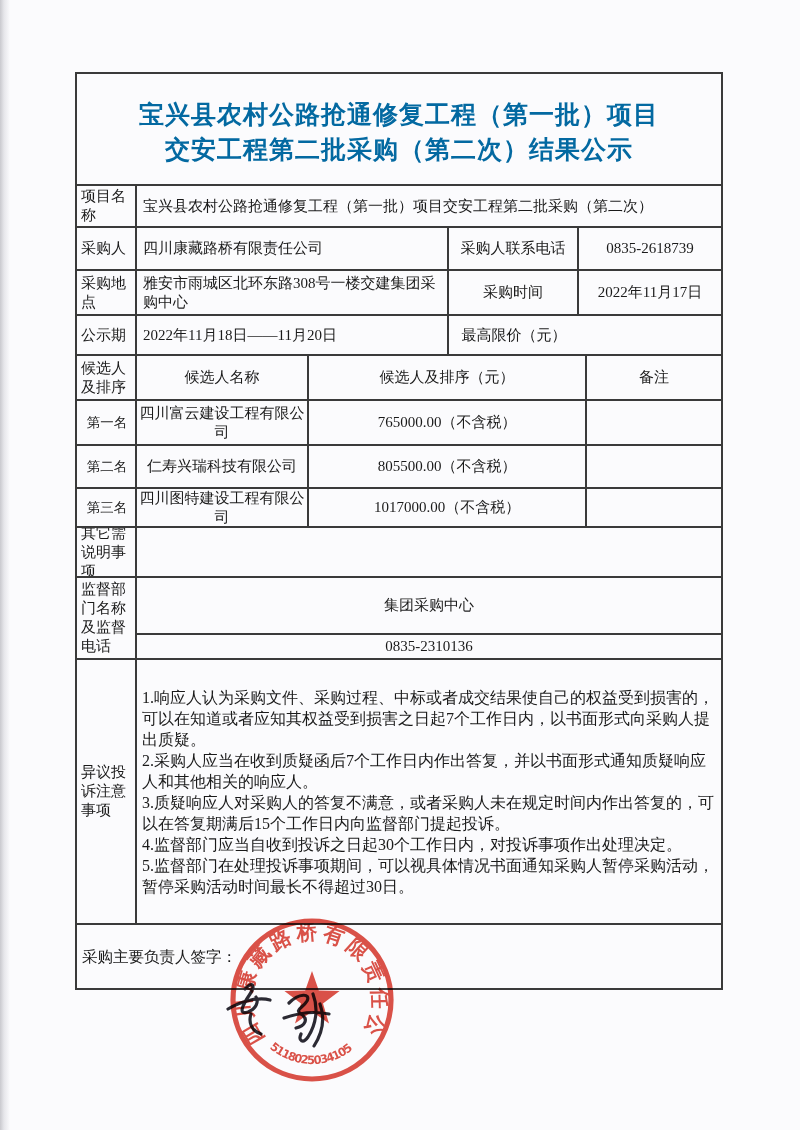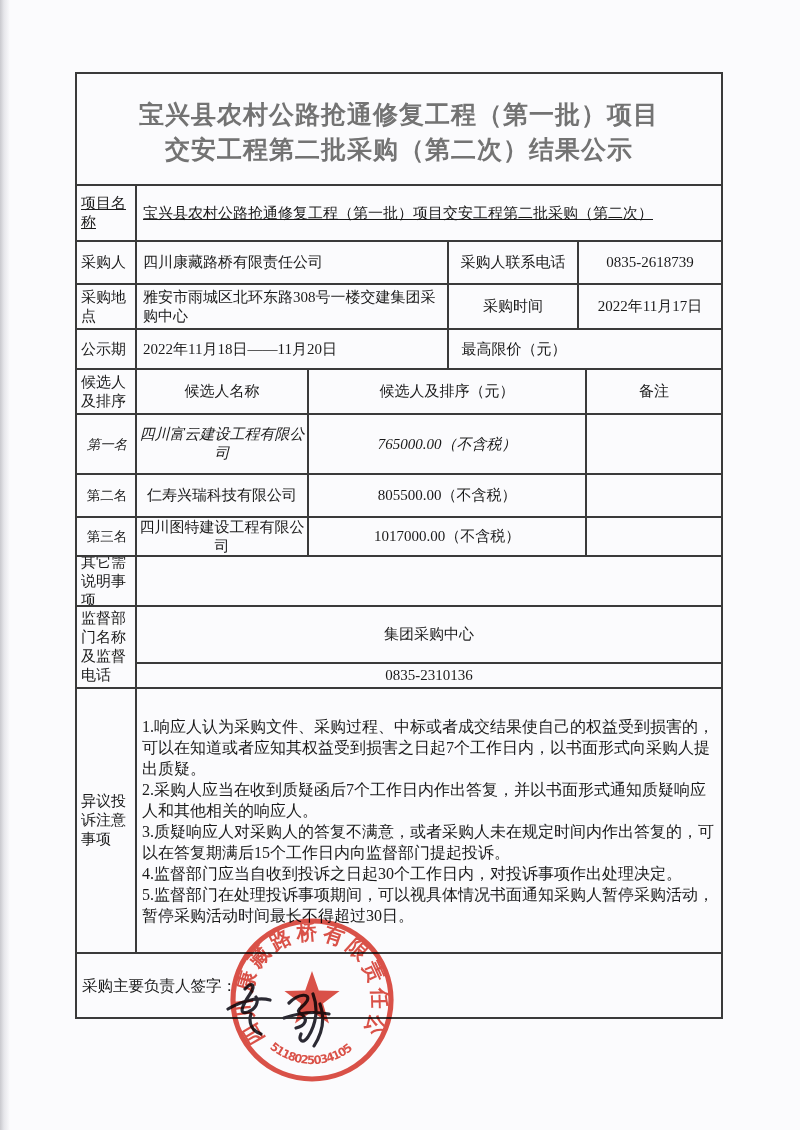--- a/index.html
+++ b/index.html
@@ -35,29 +35,29 @@
   .lab{flex:0 0 60px;padding:2px 2px 2px 4px;text-align:left;}
   .ctr{justify-content:center;text-align:center;}
   .lft{padding:2px 6px;text-align:left;}
   .title-cell{
     width:100%;display:flex;flex-direction:column;justify-content:center;align-items:center;
     padding-top:6px;box-sizing:border-box;
   }
   .title-line{
     font-family:"DejaVu Sans","Liberation Sans",sans-serif;
     font-weight:700;font-size:25px;line-height:35px;letter-spacing:1px;
-    color:#737373;
+    color:#0369a1;
   }
   .r-title{height:112px;}
-  .r-project{height:56px;text-decoration:underline;}
+  .r-project{height:42px;}
   .r-purchaser{height:43px;}
   .r-location{height:45px;}
   .r-publicity{height:40px;}
   .r-cheader{height:45px;}
-  .r-c1{height:60px;font-style:italic;}
+  .r-c1{height:45px;}
   .r-c2{height:43px;}
   .r-c3{height:39px;}
   .r-other{height:50px;}
   .r-supervision{height:82px;}
   .r-objection{height:265px;}
   .r-signature{height:63px;}
   .colA{flex:0 0 312px;}
   .colB{flex:0 0 130px;}
   .colC{flex:0 0 142px;}
   .colN{flex:0 0 172px;}

